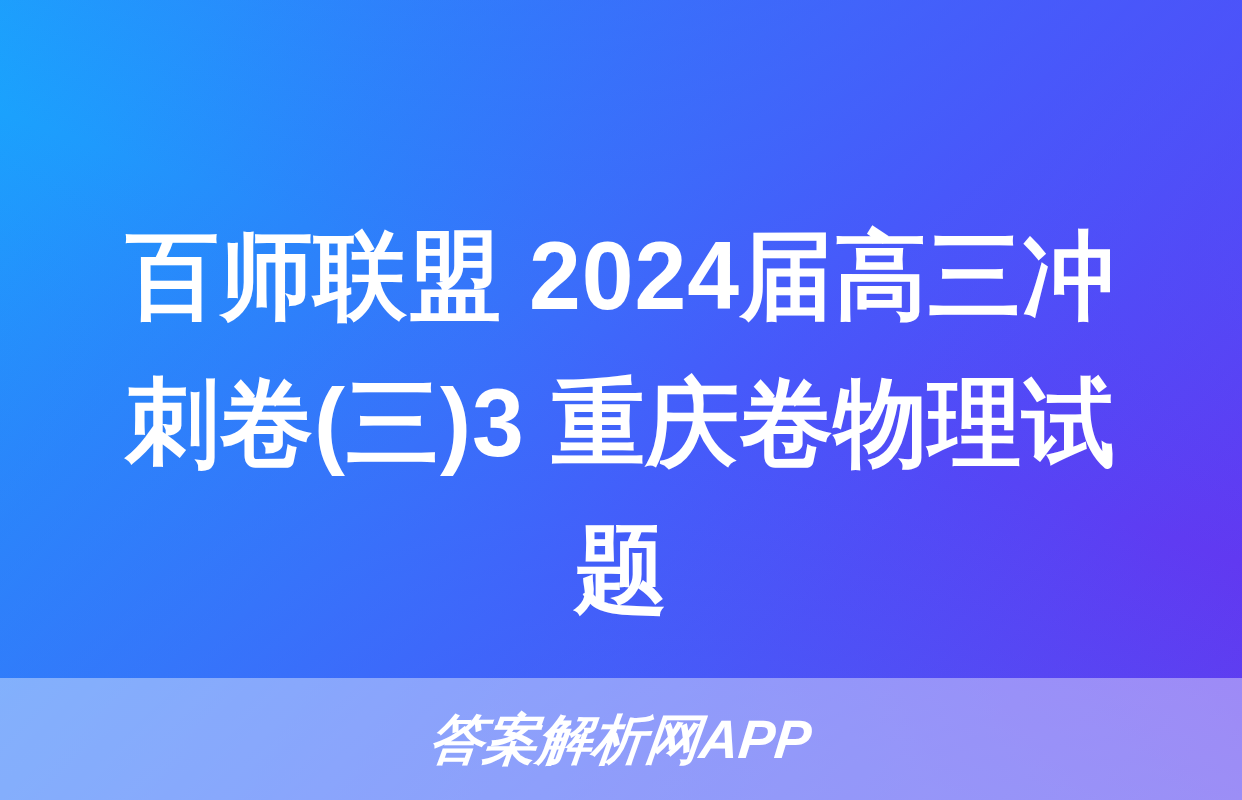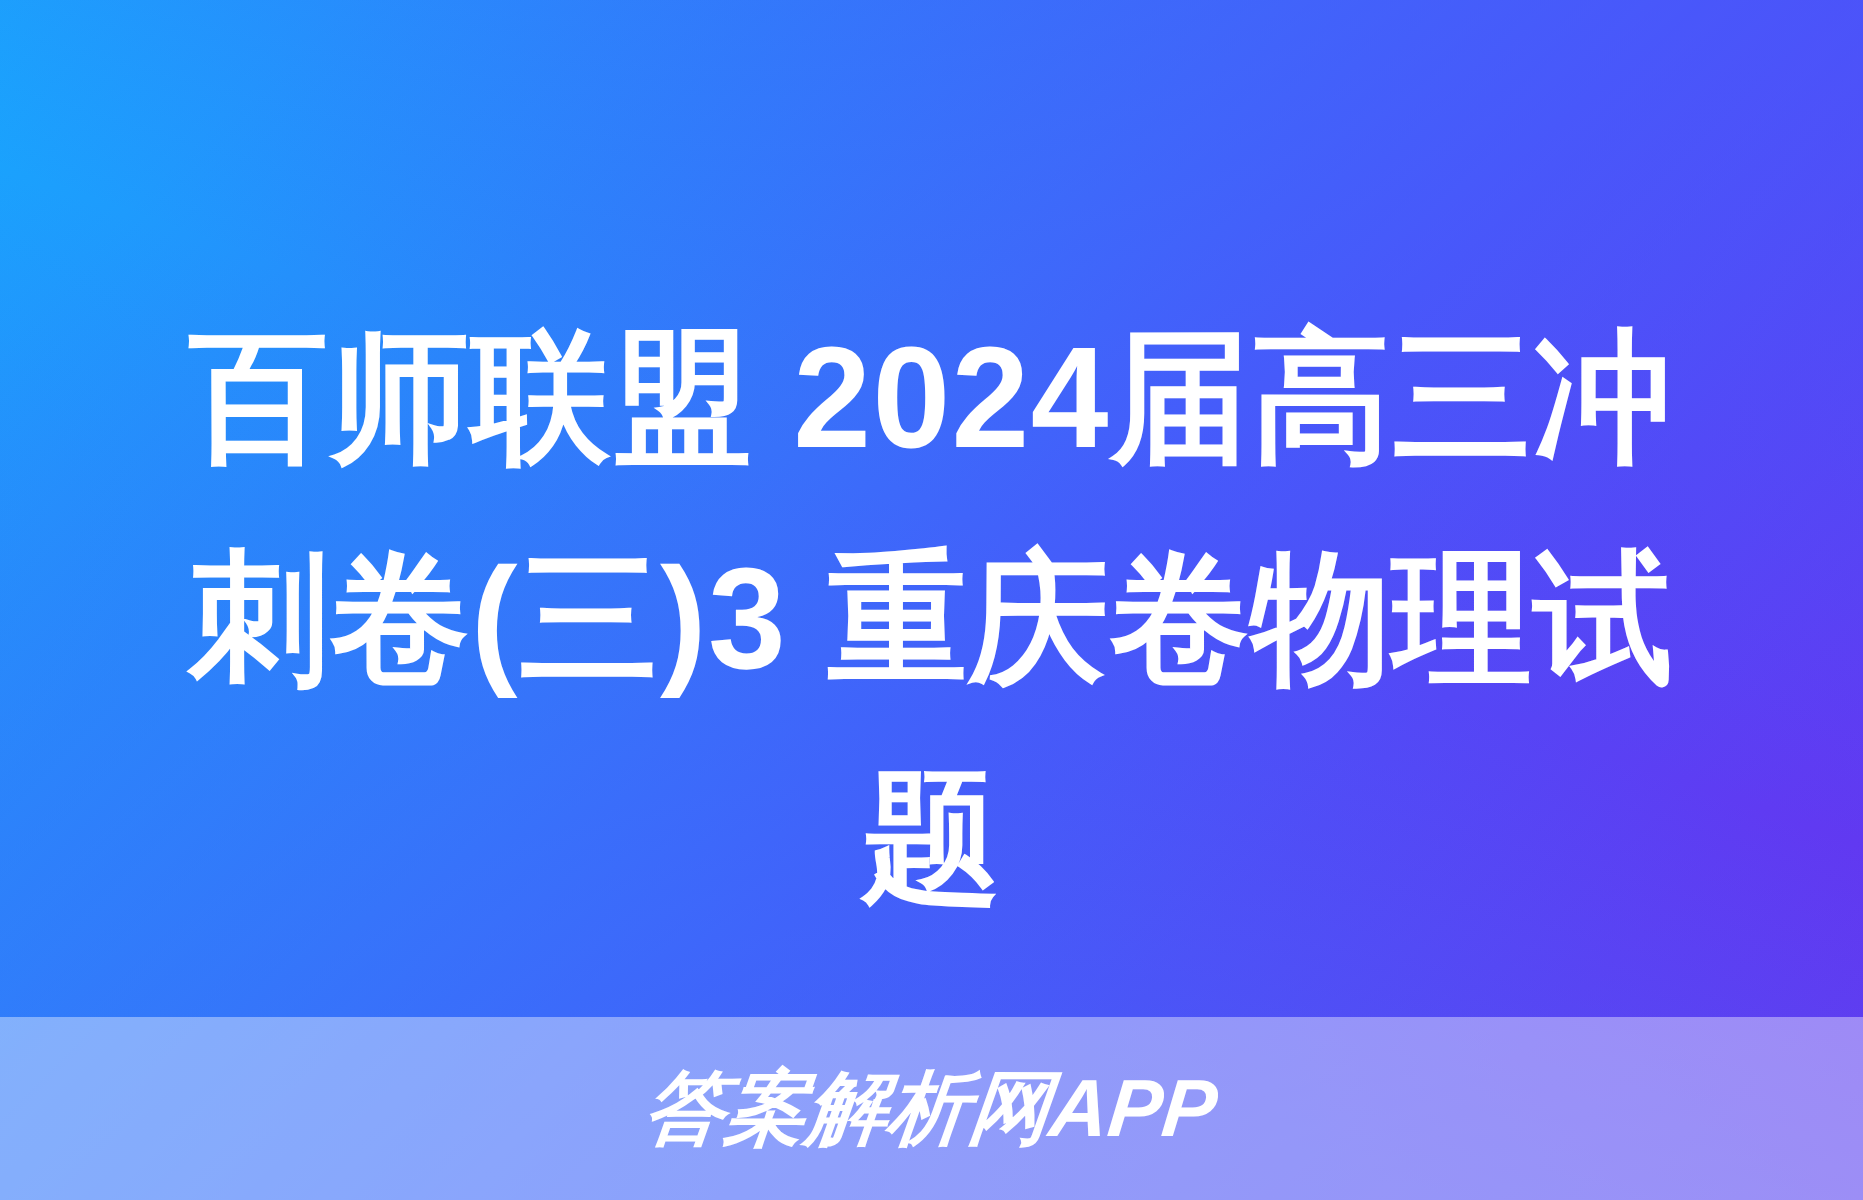--- a/index.html
+++ b/index.html
@@ -47,21 +47,21 @@
         rgba(46,128,250,0.30) 72%,
         rgba(46,128,250,0.45) 100%);
     pointer-events:none;
   }
 
   
   #title-block {
     position:absolute;
     left:0;
     right:0;
-    top:192px;
+    top:202px;
     z-index:3;
     padding:0 70px;
     text-align:center;
   }
 
   .title-line {
     display:block;
     color:#FFFFFF;
     font-family:"Liberation Sans", "DejaVu Sans", sans-serif;
     font-weight:700;

